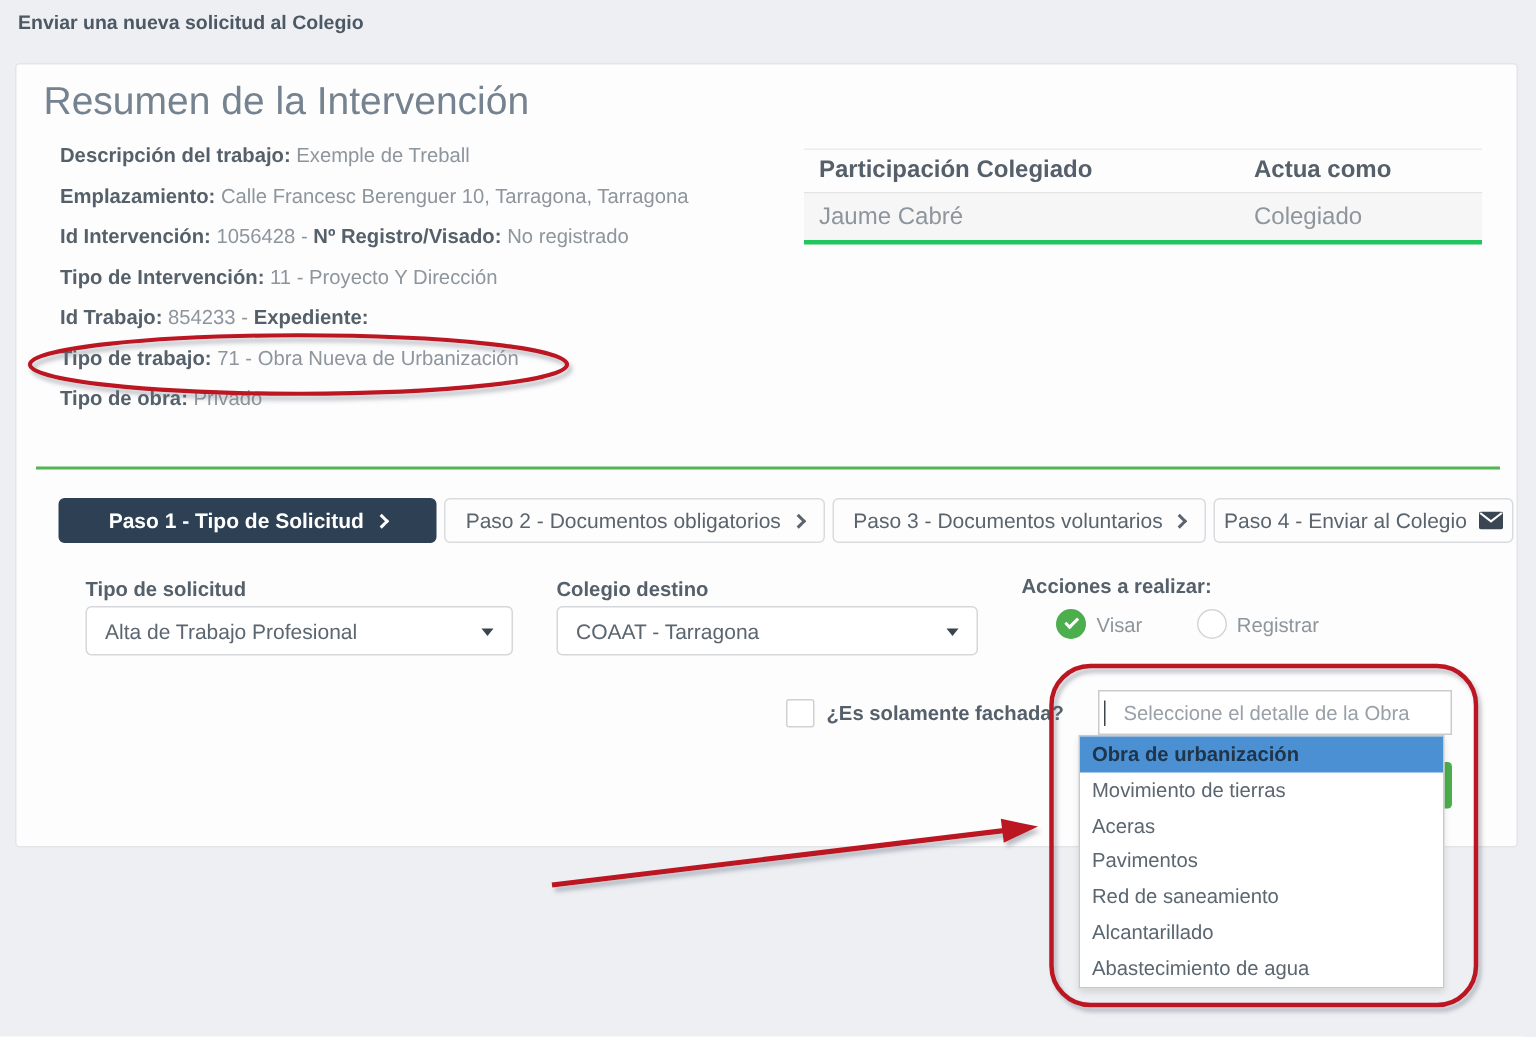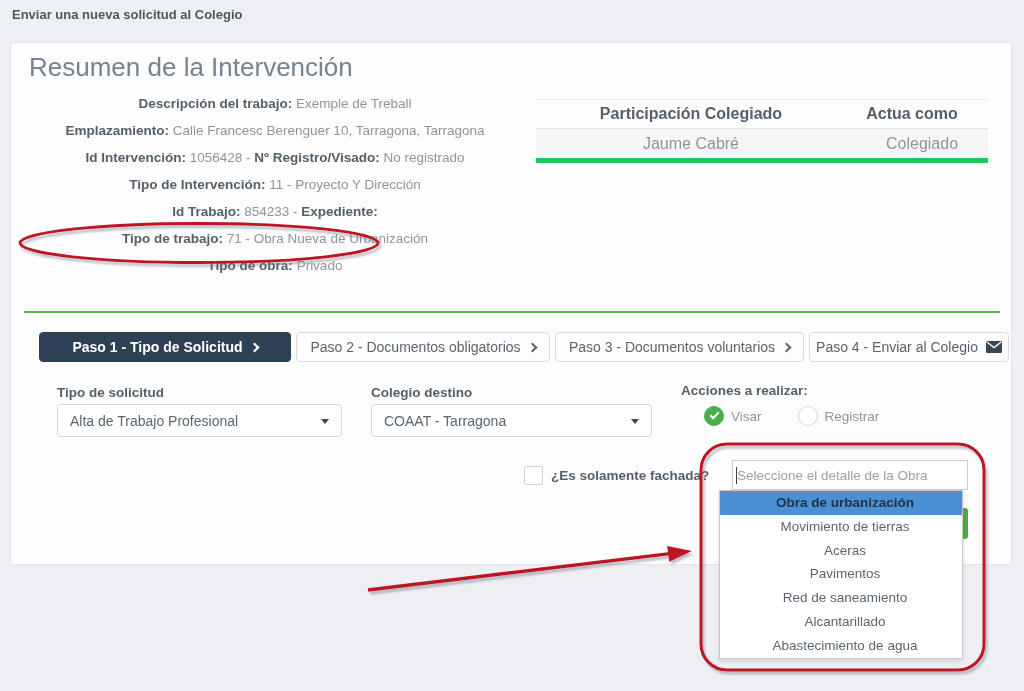--- a/index.html
+++ b/index.html
@@ -1,33 +1,33 @@
 <!DOCTYPE html>
 <html><head>
 <meta charset="utf-8">
 <style>
   * { margin:0; padding:0; box-sizing:border-box; }
   html,body { width:1024px; height:691px; }
   body { font-family:"Liberation Sans", sans-serif; background:#edeff3; position:relative; overflow:hidden; }
-  .stage { position:absolute; inset:0; width:1024px; height:691px;text-align:center; }
+  .stage { position:absolute; inset:0; width:1024px; height:691px; }
 
   .page-header { position:absolute; left:12px; top:7px; font-size:13px; font-weight:bold; color:#4c5863; }
 
   .card { position:absolute; left:10px; top:42px; width:1002px; height:523px;
           background:#fdfdfd; border:1px solid #e3e5e8; border-radius:3px; }
 
   .card-title { position:absolute; left:18px; top:9px; font-size:26px; font-weight:400; color:#75828f; }
 
   .details { position:absolute; left:29px; top:53px; width:470px; }
   .drow { height:27px; font-size:13.5px; color:#8d959d; white-space:nowrap; }
   .drow .lbl { font-weight:bold; color:#55606b; }
 
   .ptable { position:absolute; left:525px; top:56px; width:452px; font-size:16px; }
   .thead { display:flex; height:30px; align-items:center; border-top:1px solid #ececec; border-bottom:1px solid #e3e3e3; font-weight:bold; color:#55606b; }
-  .trow  { display:flex; height:34px; align-items:center; background:#f6f6f6; border-bottom:5px solid #22c55e; color:#8d959d;gap:20px; }
+  .trow  { display:flex; height:34px; align-items:center; background:#f6f6f6; border-bottom:3px solid #22c55e; color:#8d959d; }
   .c1 { width:300px; padding-left:10px; }
   .c2 { flex:1; }
 
   .green-sep { position:absolute; left:13px; top:268px; width:976px; height:2px; background:#54b454; }
 
   .tabs { position:absolute; left:28px; top:289px; display:flex; gap:5px; }
   .tab { height:30px; display:flex; align-items:center; justify-content:center; gap:8px;
          background:#fdfdfd; border:1px solid #d9dbde; border-radius:4px;
          font-size:14px; color:#5a646e; cursor:pointer; }
   .tab.active { background:#2e4154; border-color:#2e4154; color:#ffffff; font-weight:bold; }
@@ -50,21 +50,21 @@
   .radio-label { font-size:13.5px; color:#8d959d; }
 
   .checkbox { position:absolute; left:524px; top:466px; width:19px; height:19px; background:#fff;
               border:1px solid #cfd2d5; border-radius:2px; cursor:pointer; }
   .checkbox-label { position:absolute; left:551px; top:468px; font-size:13.5px; font-weight:bold; color:#55606b; }
 
   .green-btn { position:absolute; left:954px; top:508px; width:14px; height:31px; background:#4cae4c;
                border-radius:3px; z-index:4; cursor:pointer; }
 
   .combo-input { position:absolute; left:732px; top:460px; width:236px; height:30px; background:#fff;
-                 border:1px solid #cbcbcb; z-index:6; display:flex; align-items:center; padding-left:3px; cursor:text; }
+                 border:1px solid #cbcbcb; z-index:6; display:flex; align-items:center; padding-left:3px; cursor:text;gap:12px; }
   .caret-line { width:1px; height:17px; background:#3c454e; display:inline-block; }
   .combo-placeholder { font-size:13.5px; color:#99a0a7; white-space:nowrap; }
 
   .combo-list { position:absolute; left:719px; top:490px; width:244px; background:#fff;
                 border:1px solid #c9c9c9; z-index:5; box-shadow:0 2px 5px rgba(0,0,0,0.12); }
   .combo-item { height:23.8px; line-height:23.8px; padding-left:8px; font-size:13.5px; color:#5b6670;
                 white-space:nowrap; cursor:pointer; }
   .combo-item.hl { background:#4a90d2; color:#20344a; font-weight:bold; }
 
   .annot { position:absolute; inset:0; z-index:10; pointer-events:none; }

